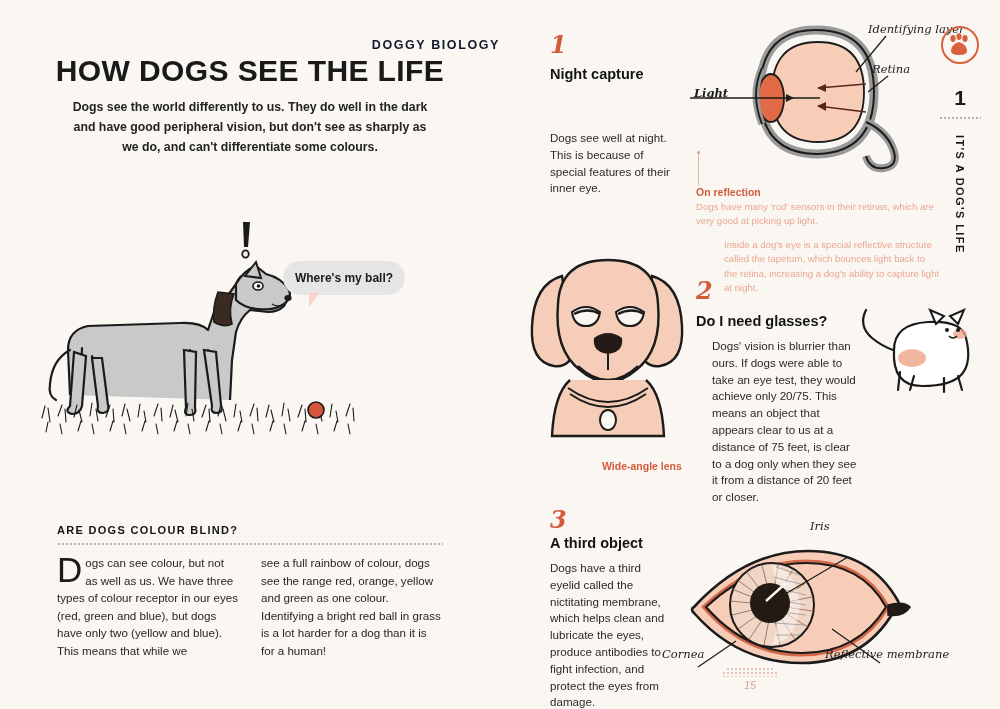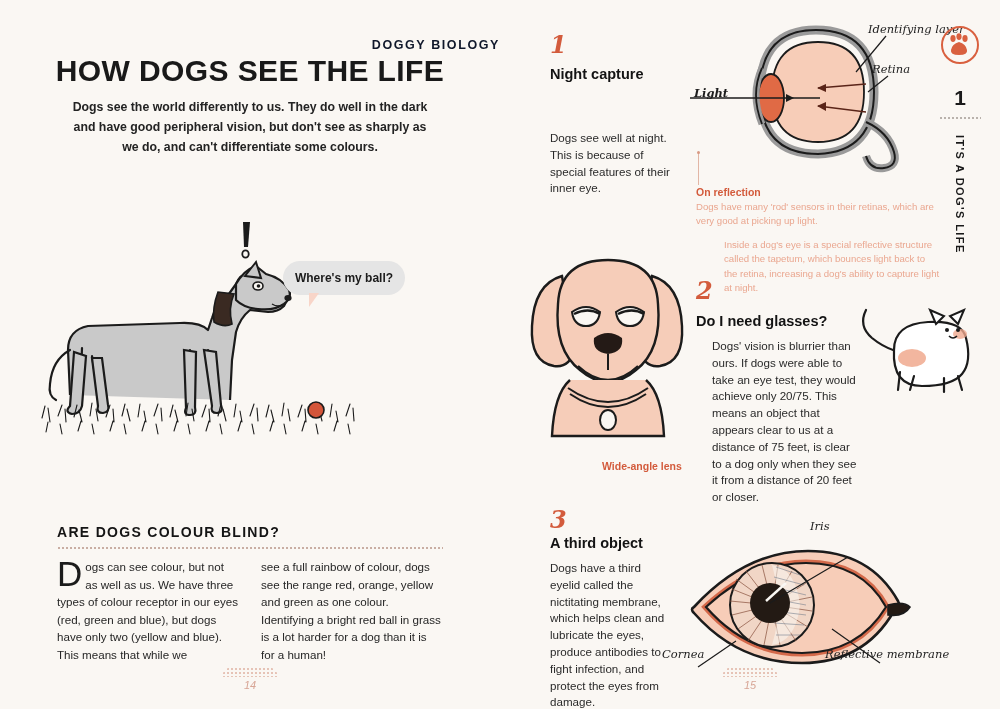--- a/index.html
+++ b/index.html
@@ -52,21 +52,21 @@
   #bubble-ball{left:283px;top:232px;width:122px;height:34px;}
   #bubble-ball::after{
     bottom:-12px;left:26px;
     border-width:14px 10px 0 0;
     border-color:#f8d5c8 transparent transparent transparent;
   }
 
   
   .article{position:absolute;left:57px;top:524px;width:386px;}
   .article h2{
-    margin:0 0 7px 0;font-size:14px;letter-spacing:1.3px;font-weight:bold;color:#141414;
+    margin:0 0 7px 0;font-size:11px;letter-spacing:1.3px;font-weight:bold;color:#141414;
   }
   .dotrule{
     height:2px;width:100%;
     background-image:radial-gradient(circle, #c9aea3 0.9px, transparent 1px);
     background-size:4px 2px;background-repeat:repeat-x;
     margin-bottom:9px;
   }
   .cols{display:flex;gap:22px;}
   .col{width:182px;font-size:11.6px;line-height:1.52;color:#262626;}
   .dropcap{
@@ -197,24 +197,20 @@
       <div class="dotrule"></div>
       <div class="cols">
         <div class="col">
           <span class="dropcap">D</span>
           <span>ogs can see colour, but not as well as us. We have three types of colour receptor in our eyes (red, green and blue), but dogs have only two (yellow and blue). This means that while we</span>
         </div>
         <div class="col">see a full rainbow of colour, dogs see the range red, orange, yellow and green as one colour. Identifying a bright red ball in grass is a lot harder for a dog than it is for a human!</div>
       </div>
     </div>
 
-    <div class="folio">
-      <span class="arc"></span>
-      <span>14</span>
-    </div>
   </div>
 
   <div class="page page-right">
 
     <div class="numtag" style="left:50px;top:30px;">1</div>
     <div class="sechead" style="left:50px;top:66px;">Night capture</div>
     <div class="secbody" style="left:50px;top:92px;width:128px;margin-top:38px;">Dogs see well at night. This is because of special features of their inner eye.</div>
 
     <svg style="position:absolute;left:190px;top:14px;" width="240" height="165" viewBox="0 0 240 165">
 

